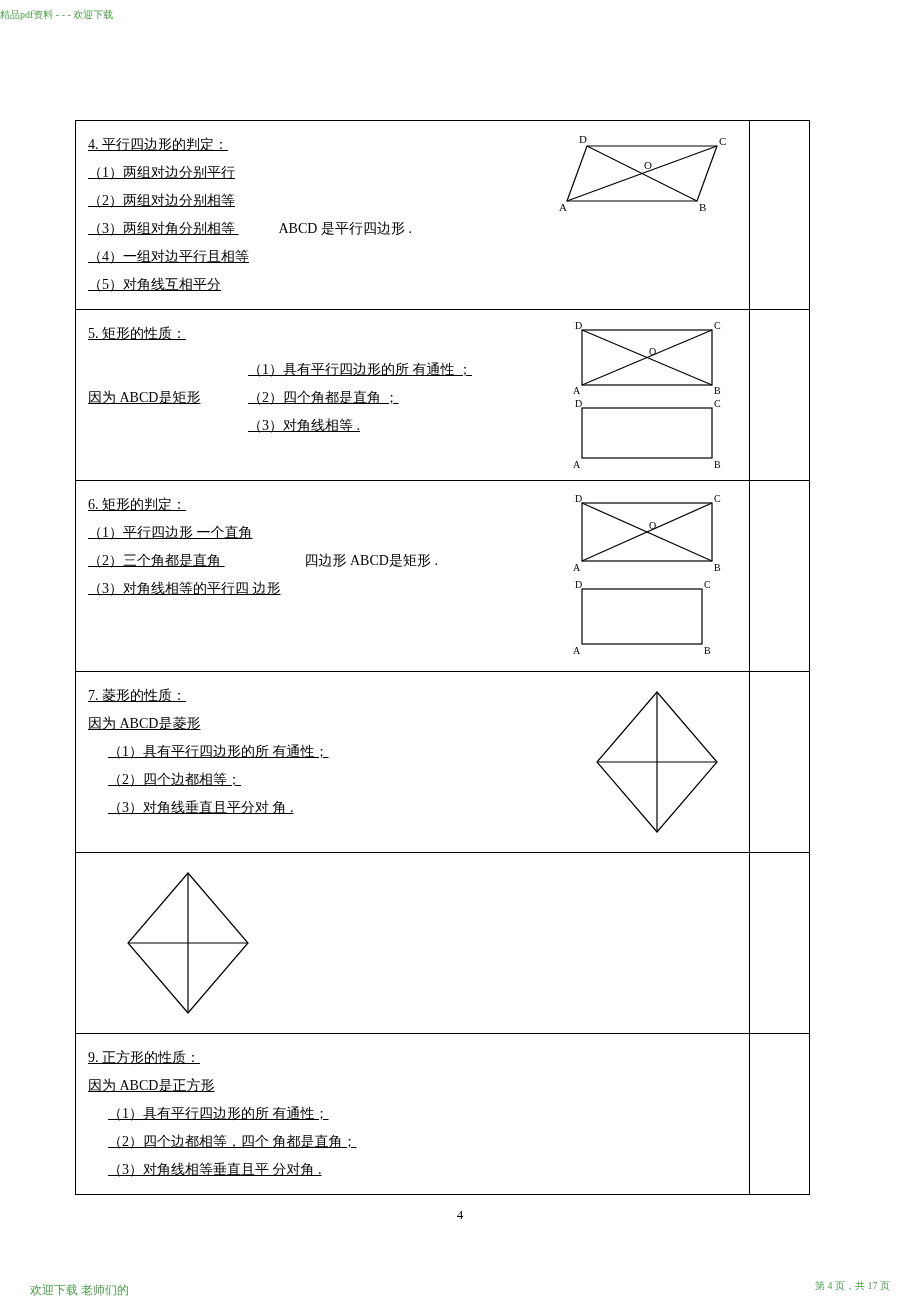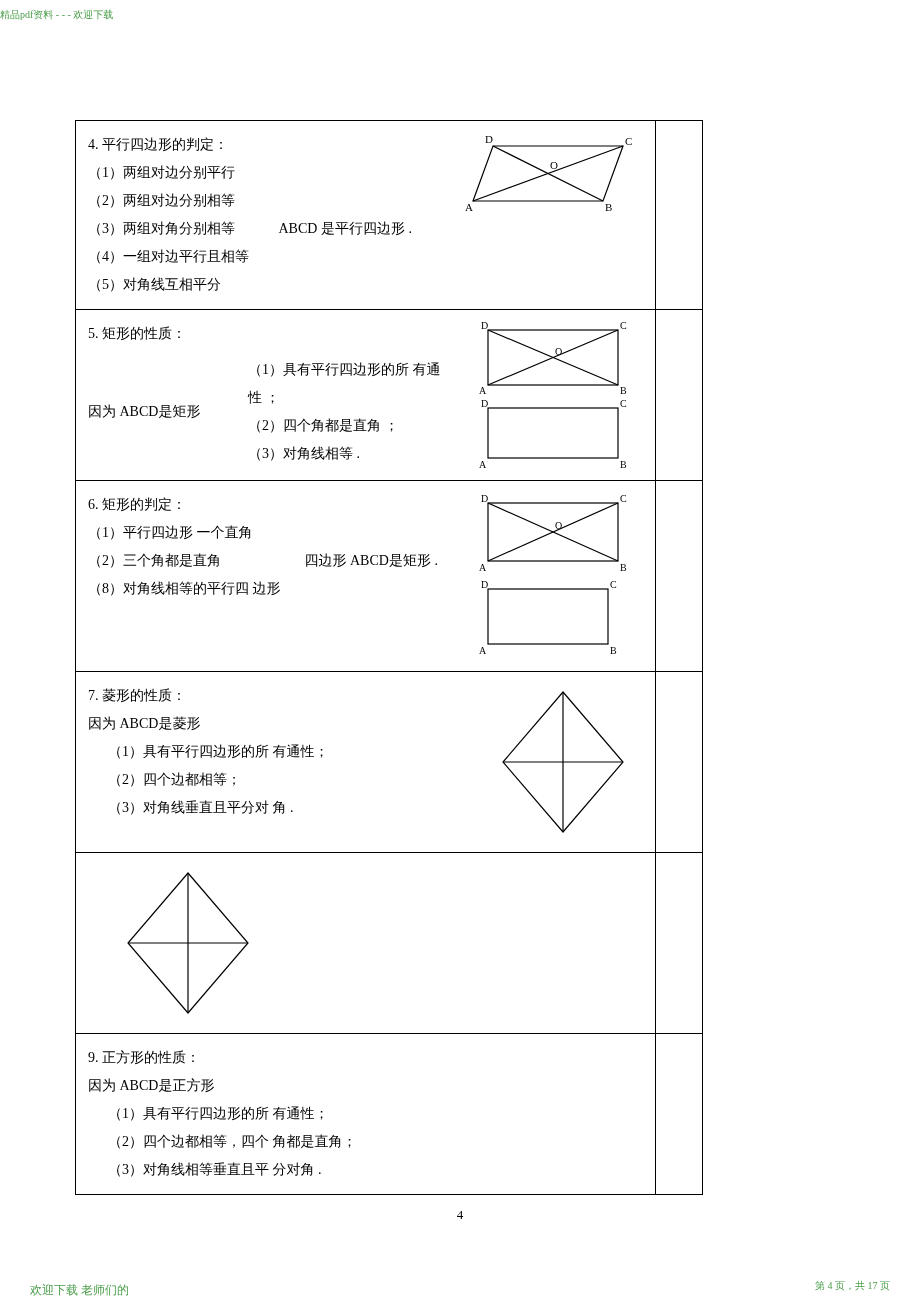--- a/index.html
+++ b/index.html
@@ -22,22 +22,23 @@
   left: 0;
   right: 0;
   text-align: left;
   font-size: 10px;
   color: #4a9d4a;
 }
 .main-table {
   position: absolute;
   top: 120px;
   left: 75px;
-  width: 628px;
+  width: 735px;
   border-collapse: collapse;
+  text-decoration: underline;
 }
 .main-table td {
   border: 1px solid #000;
   padding: 10px 12px;
   vertical-align: top;
 }
 .col-main { width: 690px; }
 .col-side { width: 40px; }
 .row-content {
   display: flex;
@@ -166,21 +167,21 @@
     <tr>
       <td class="col-main">
         <div class="row-content">
           <div class="text-block">
             <div>6.  矩形的判定：</div>
             <div>（1）平行四边形        一个直角</div>
             <div>
               <span>（2）三个角都是直角</span>
               <span class="inline-conclusion" style="margin-left:80px;">四边形 ABCD是矩形 .</span>
             </div>
-            <div>（8）对角线相等的平行四    边形</div>
+            <div>（3）对角线相等的平行四    边形</div>
           </div>
           <div class="fig-block">
             <svg width="170" height="170">
               <rect x="15" y="12" width="130" height="58" fill="none" stroke="#000" stroke-width="1.2"></rect>
               <line x1="15" y1="12" x2="145" y2="70" stroke="#000" stroke-width="1.2"></line>
               <line x1="145" y1="12" x2="15" y2="70" stroke="#000" stroke-width="1.2"></line>
               <text x="8" y="11" font-size="10">D</text>
               <text x="147" y="11" font-size="10">C</text>
               <text x="6" y="80" font-size="10">A</text>
               <text x="147" y="80" font-size="10">B</text>

